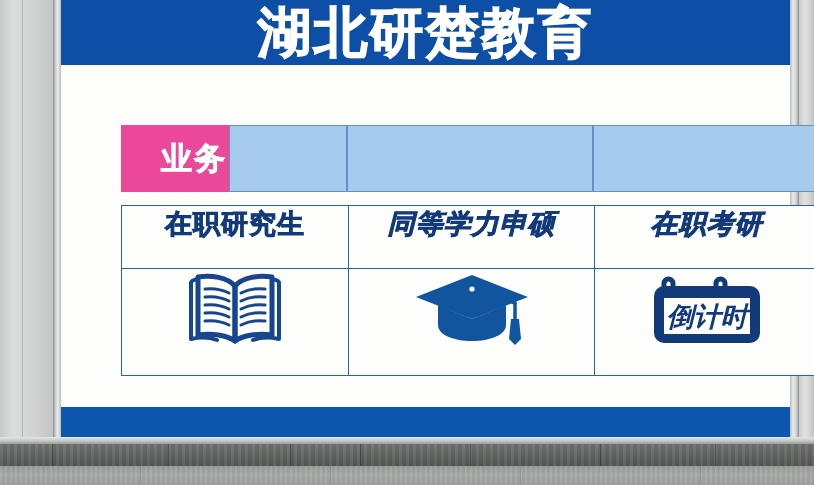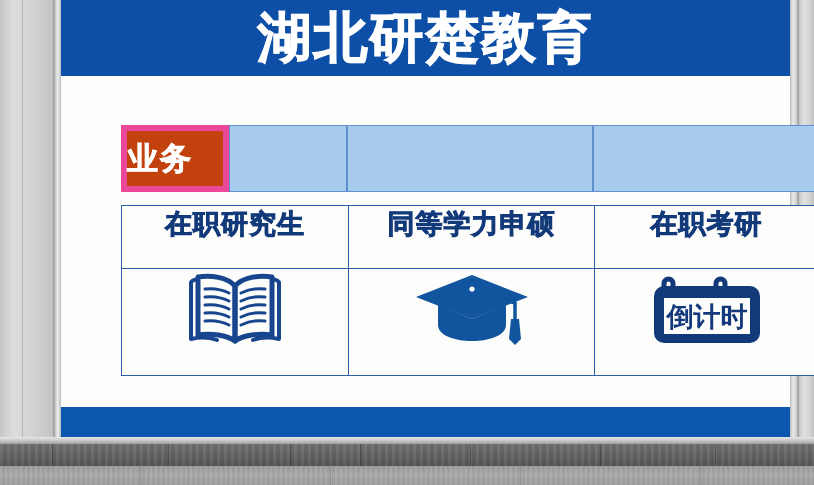--- a/index.html
+++ b/index.html
@@ -34,21 +34,21 @@
     position:absolute;left:790px;top:0;width:9px;height:437px;
     background:linear-gradient(90deg,#b9bcbb 0%,#e9ebea 35%,#cfd2d1 70%,#8e9190 100%);
   }
 
   
   .board{
     position:absolute;left:61px;top:0;width:729px;height:437px;
     background:#fdfdfb;
   }
   .banner{
-    position:absolute;left:0;top:0;width:729px;height:76px;
+    position:absolute;left:0;top:0;width:729px;height:65px;
     background:#0d4ea6;
     display:flex;align-items:center;justify-content:center;
   }
   .banner-title{
     color:#ffffff;
     font-size:54px;
     font-weight:700;
     letter-spacing:2px;
     line-height:1;
     font-family:"DejaVu Sans","Liberation Sans",sans-serif;
@@ -68,44 +68,44 @@
     position:absolute;left:0;top:0;width:698px;height:67px;
     display:flex;
   }
   .hdr-cell{
     height:67px;
     border:1px solid #5f92cc;
     box-sizing:border-box;
     background:#a6cbec;
   }
   .hdr-cell.biz{
-    background:#c2410c;
-    border:6px solid #ec4899;
-    display:flex;align-items:center;justify-content:flex-start;
+    background:#ec4899;
+    border:2px solid #ec4899;
+    display:flex;align-items:center;justify-content:flex-end;
   }
   .hdr-biz-label{
     color:#ffffff;font-size:31px;font-weight:700;letter-spacing:2px;
     font-family:"DejaVu Sans","Liberation Sans",sans-serif;
     -webkit-text-stroke:0.8px #ffffff;
   }
 
   .grid{
     position:absolute;left:0;top:80px;width:698px;height:171px;
     border:1.5px solid #2a5faa;
     box-sizing:border-box;
     display:flex;flex-direction:column;
     background:#fdfdfb;
   }
   .row-labels{display:flex;height:62px;}
   .row-icons{display:flex;flex:1;border-top:1.5px solid #2a5faa;}
   .cell{
     display:flex;justify-content:center;
     box-sizing:border-box;
   }
-  .cell + .cell{border-left:1.5px solid #2a5faa;}
+  .cell + .cell{border-left:1.5px solid #2a5faa;font-style:italic;}
   .col-a{width:226px;}
   .col-b{width:246px;}
   .col-c{flex:1;}
   .svc-label{
     color:#123a7a;font-size:27px;font-weight:700;letter-spacing:1px;
     font-family:"DejaVu Sans","Liberation Sans",sans-serif;
     -webkit-text-stroke:0.9px #123a7a;
     white-space:nowrap;
   }
 

